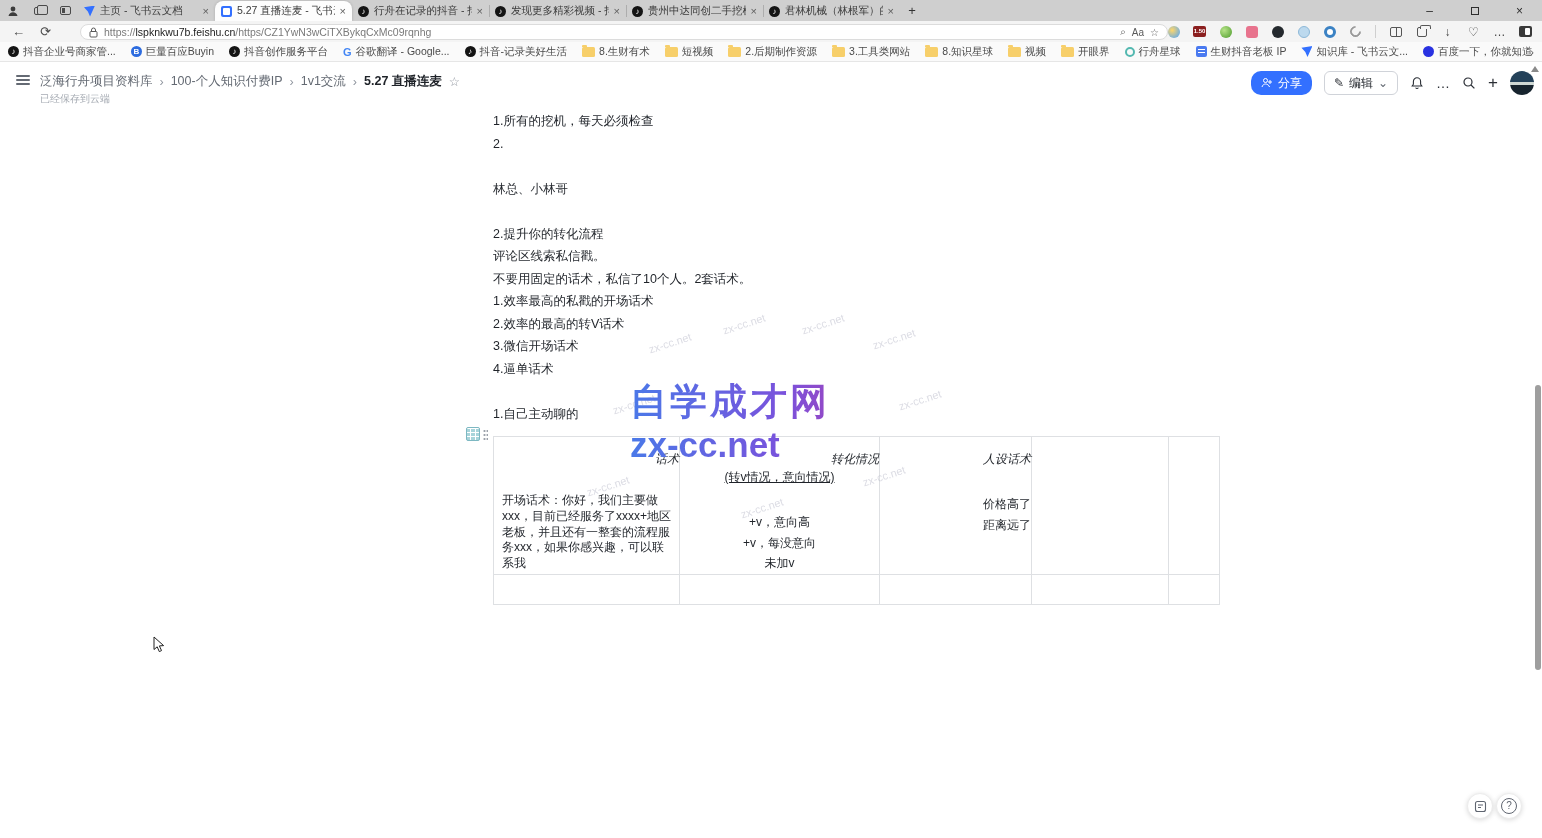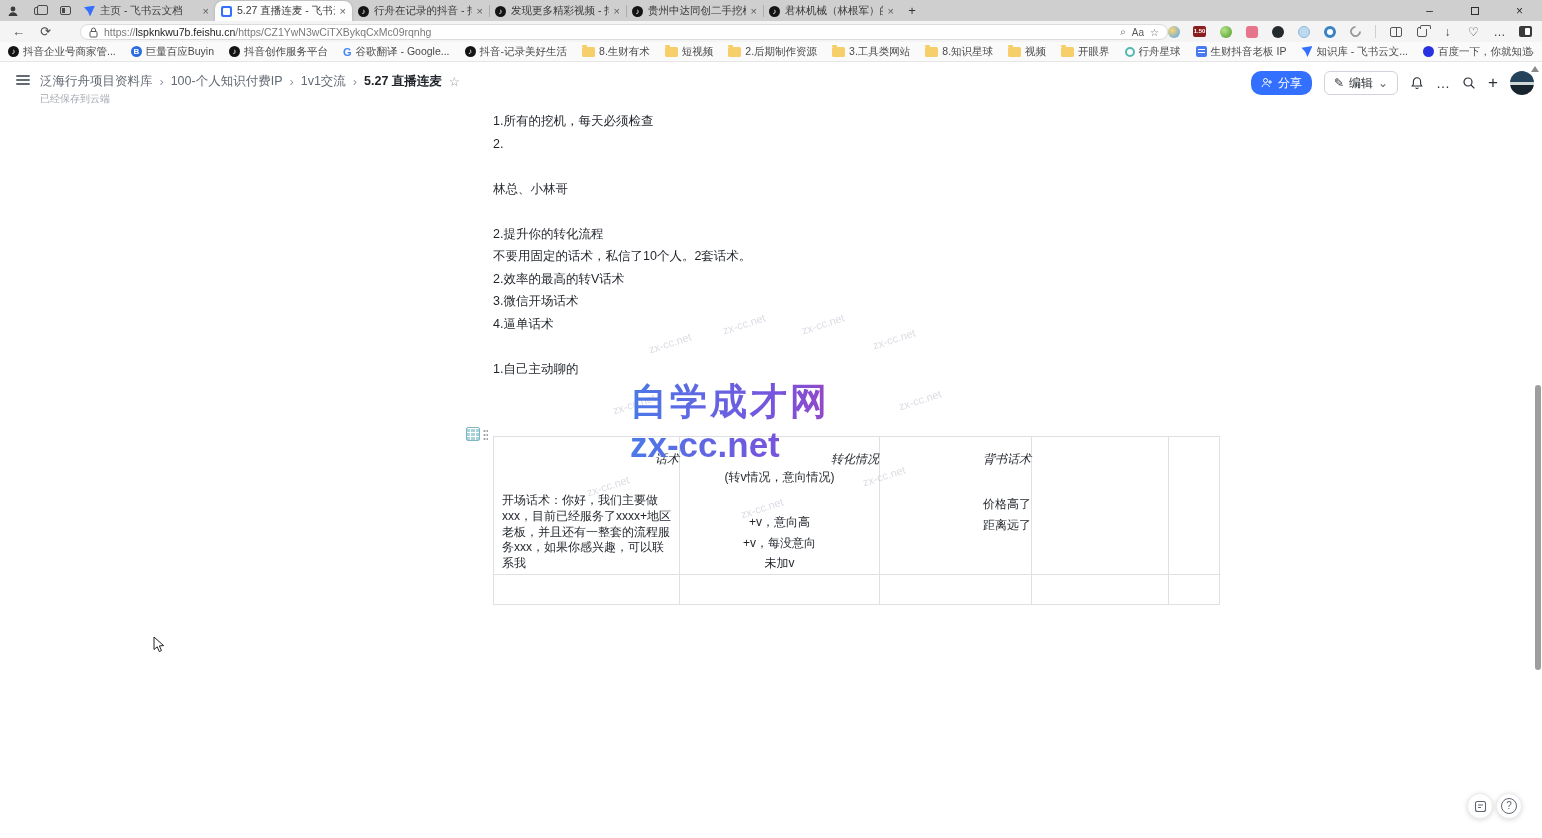--- a/index.html
+++ b/index.html
@@ -99,21 +99,21 @@
 
   
   #docbody { position:absolute; top:105px; left:0; width:1536px; height:733px; background:#fff; }
   #paras { position:absolute; left:493px; top:5px; width:726px; }
   .para { height:22.5px; line-height:22.5px; font-size:12.5px; color:#1f2329; }
 
   
   #doctable { position:absolute; left:493px; top:331px; border-collapse:collapse; table-layout:fixed; }
   #doctable td { border:1px solid #dee0e3; vertical-align:top; font-size:12px; color:#1f2329; padding:0; }
   .cellhead { text-align:right; padding-top:14px; line-height:16px;font-style:italic; }
-  .cellsub { text-align:center; line-height:21px; }
+  .cellsub { text-align:center; line-height:21px;text-decoration:underline; }
   .c1body { margin:26px 8px 0 8px; line-height:15.8px; text-align:left; }
   .c2line { text-align:center; line-height:20.5px; }
   .c2block { margin-top:24px; }
   .c3block { margin-top:27px; padding-left:8px; }
   .c3line { line-height:20.5px;text-align:right; }
   .r2item { height:41px; padding:6px 0 0 8px; line-height:15px; }
 
   #tbl-ico { position:absolute; left:466px; top:322px; width:14px; height:14px; background:#a8d4da;
              border-radius:2px; border:1px solid #7db8c2;
              background-image:linear-gradient(#fff 0 1px, transparent 1px),
@@ -377,21 +377,23 @@
 </div>
 
 <div id="docbody">
   <div id="paras">
     <div class="para">1.所有的挖机，每天必须检查</div>
     <div class="para">2.</div>
     <div class="para"></div>
     <div class="para">林总、小林哥</div>
     <div class="para"></div>
     <div class="para">2.提升你的转化流程</div>
+    <div class="para">评论区线索私信戳。</div>
     <div class="para">不要用固定的话术，私信了10个人。2套话术。</div>
+    <div class="para">1.效率最高的私戳的开场话术</div>
     <div class="para">2.效率的最高的转V话术</div>
     <div class="para">3.微信开场话术</div>
     <div class="para">4.逼单话术</div>
     <div class="para"></div>
     <div class="para">1.自己主动聊的</div>
   </div>
 
   <div id="tbl-ico"></div>
   <div id="tbl-grip"></div>
 
@@ -412,21 +414,21 @@
       <td>
         <div class="cellhead">转化情况</div>
         <div class="cellsub">(转v情况，意向情况)</div>
         <div class="c2block">
           <div class="c2line">+v，意向高</div>
           <div class="c2line">+v，每没意向</div>
           <div class="c2line">未加v</div>
         </div>
       </td>
       <td>
-        <div class="cellhead">背书话术</div>
+        <div class="cellhead">人设话术</div>
         <div class="c3block">
           <div class="c3line">价格高了</div>
           <div class="c3line">距离远了</div>
         </div>
       </td>
       <td></td>
       <td></td>
     </tr>
     <tr style="height:30px;">
       <td></td>

